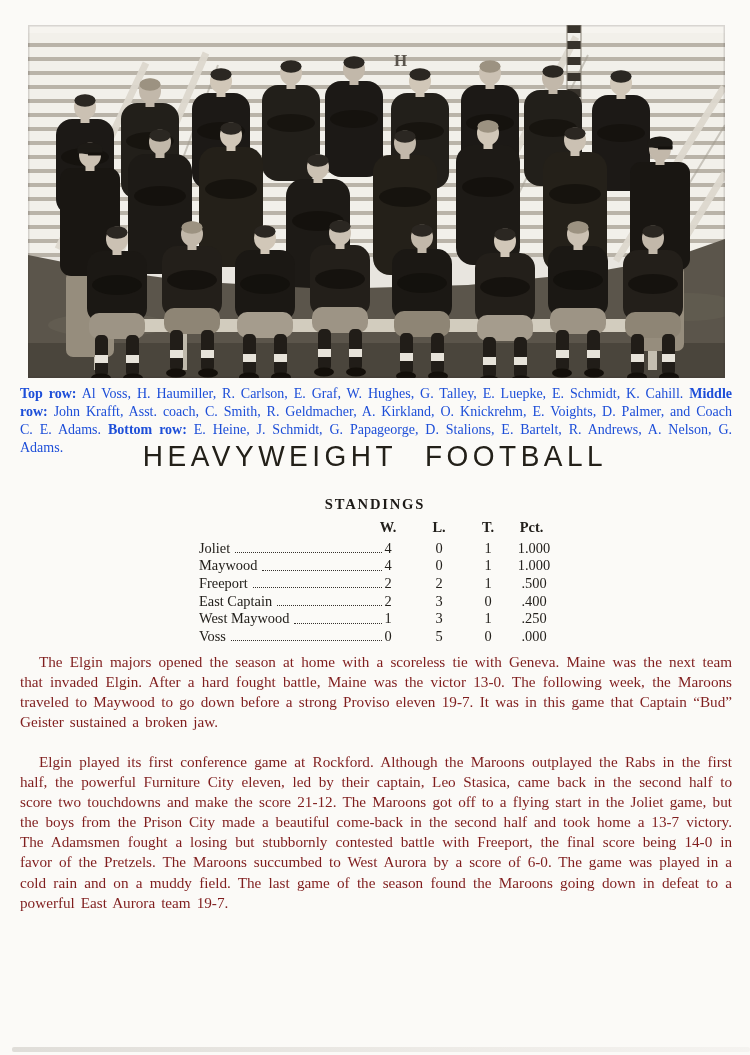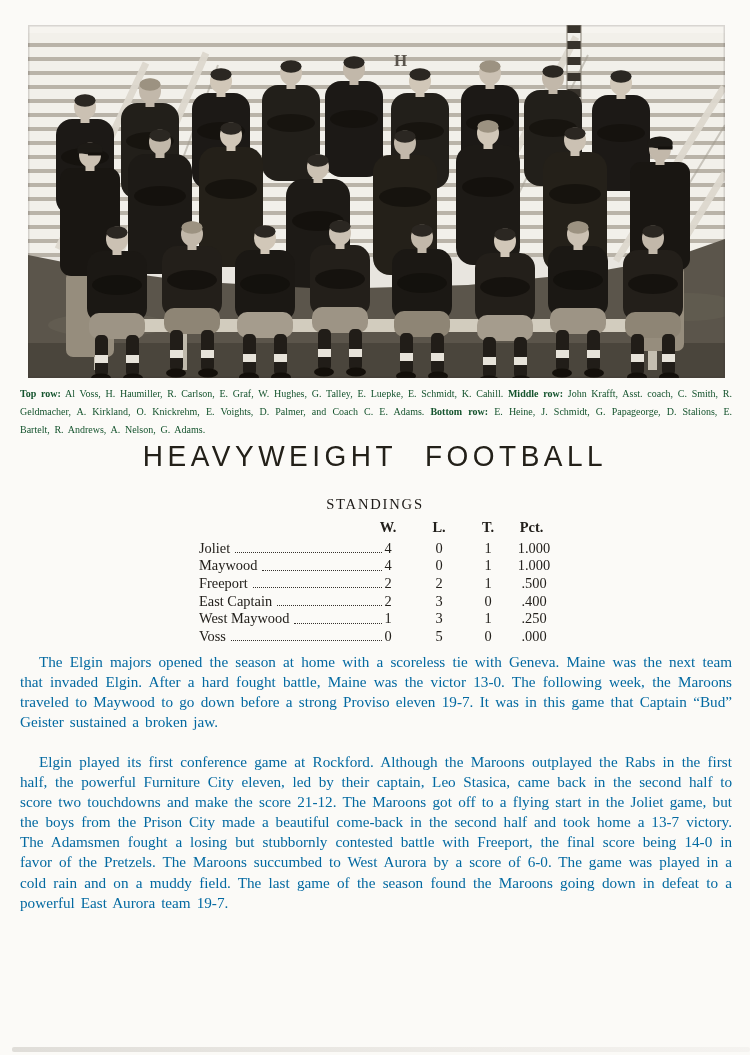--- a/index.html
+++ b/index.html
@@ -11,54 +11,54 @@
   }
   .page{position:absolute;inset:0;}
 
   
   .photo{position:absolute;left:28px;top:25px;width:697px;height:353px;margin:0;background:#e8e5df;}
   .photo svg{display:block;width:100%;height:100%;}
 
   
   .caption{
     position:absolute;left:20px;top:385px;width:712px;margin:0;
-    font-size:10px;line-height:17.9px;text-align:justify;word-spacing:2.2px;
-    color:#14532d;
+    font-size:14px;line-height:17.9px;text-align:justify;word-spacing:2.2px;
+    color:#1d4ed8;
   }
   .caption b{font-weight:bold;}
 
   
   .title{
     position:absolute;left:0;top:441px;width:750px;margin:0;text-align:center;
     font-family:"Liberation Sans","DejaVu Sans",sans-serif;
     font-weight:400;font-size:28px;letter-spacing:4.5px;word-spacing:16px;
     color:#232019;transform:scaleY(1.05);
   }
 
   
   .standings-heading{
     position:absolute;left:0;top:496px;width:750px;margin:0;text-align:center;
-    font-size:14.6px;font-weight:normal;letter-spacing:1.8px;color:#1d1a17;
+    font-size:14.6px;font-weight:bold;letter-spacing:1.8px;color:#1d1a17;
   }
   .table{position:absolute;left:199px;top:519px;width:366px;font-size:14.4px;color:#23201c;}
   .row{position:relative;height:17.7px;}
   .thead{height:20.5px;font-weight:bold;}
   .c{position:absolute;top:0;text-align:center;width:30px;}
   .cw{left:174px;} .cl{left:225px;} .ct{left:274px;}
   .cpct{left:304px;width:64px;text-align:center;padding-right:2px;box-sizing:border-box;}
   .thead .cpct{padding-right:7px;}
   .team{position:absolute;left:0;top:0;width:184px;display:flex;align-items:flex-end;}
   .nm{white-space:nowrap;}
   .lead{flex:1;margin:0 1px 3.5px 5px;border-bottom:1.6px dotted #36322d;}
 
   
   .bodyp{
     position:absolute;left:20px;width:712px;margin:0;
     font-size:15.2px;line-height:20.1px;text-align:justify;
-    text-indent:19px;word-spacing:2.2px;color:#0369a1;
+    text-indent:19px;word-spacing:2.2px;color:#7f1d1d;
   }
   #p1{top:652px;} #p2{top:752px;} #p3{top:931px;} #p4{top:990px;}
 
   
   .scan-edge{position:absolute;left:12px;right:0;top:1047px;height:5px;opacity:.55;
     background:linear-gradient(to right,#c9c6c0,#e2dfda 60%,#efedea);border-radius:2px;}
 </style>
 </head>
 <body>
 

